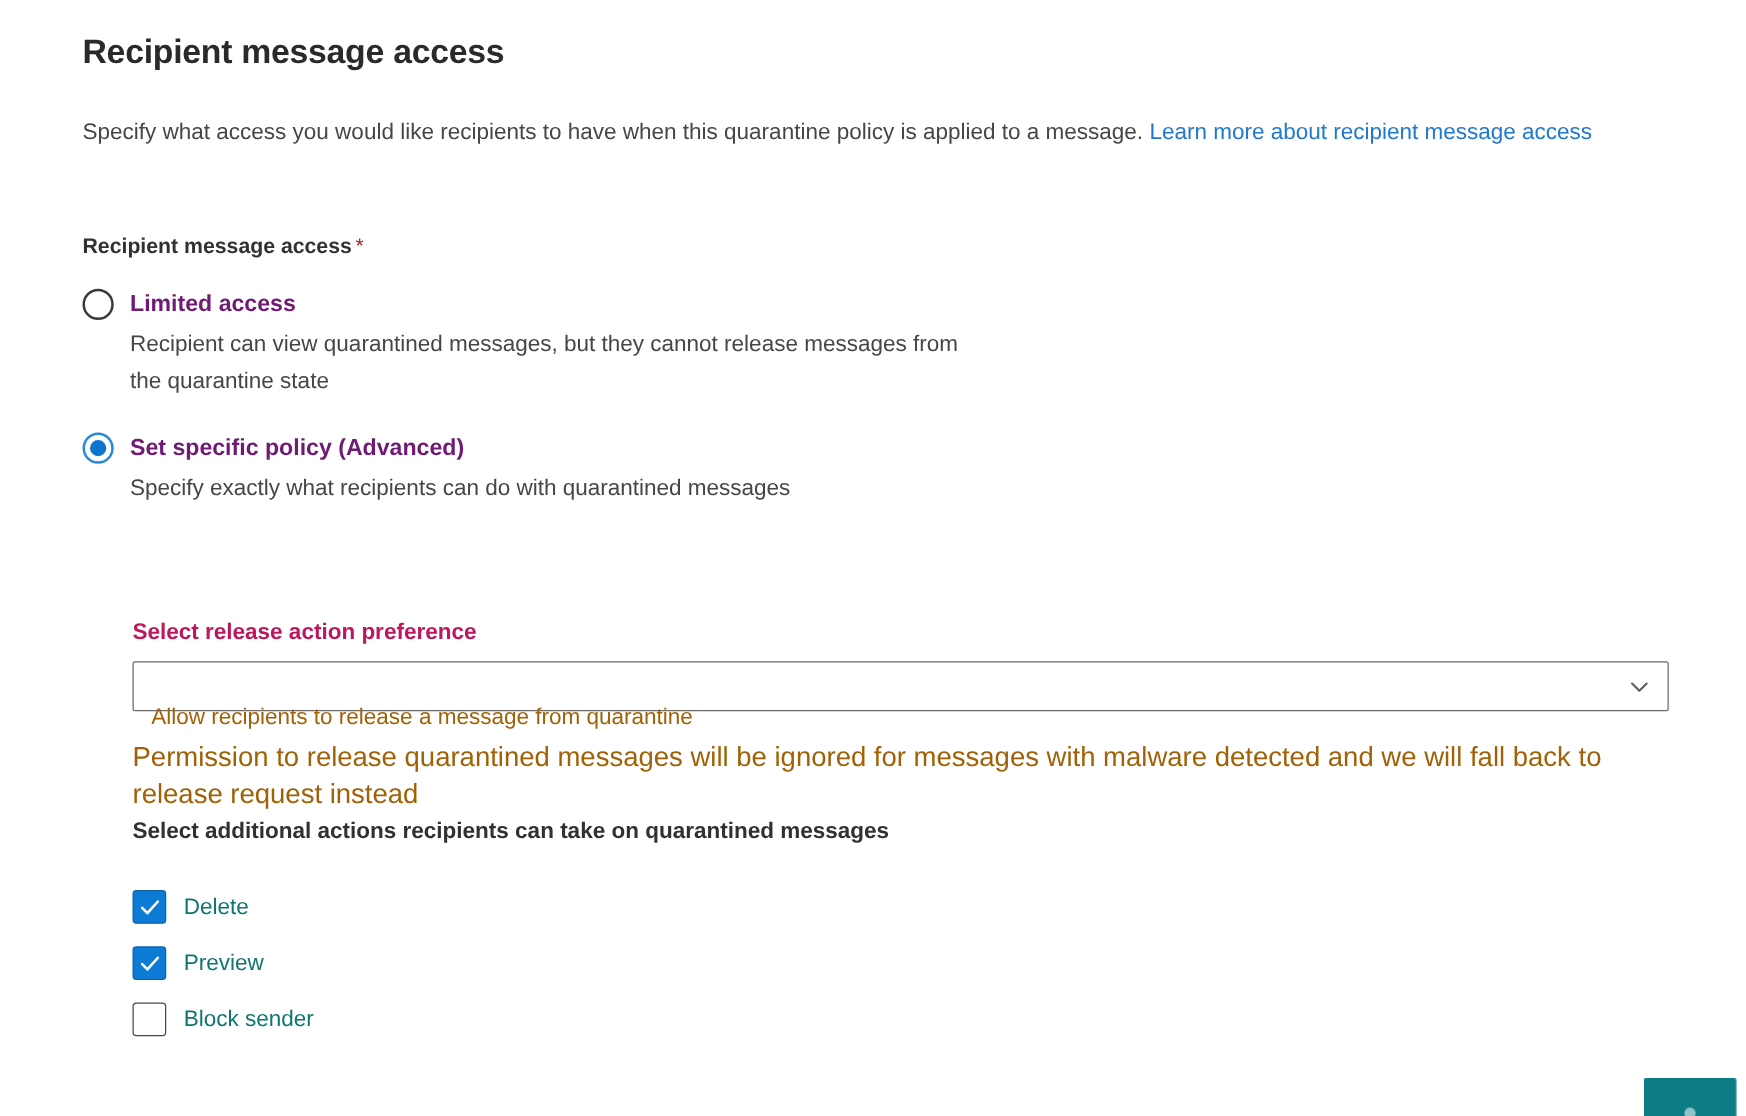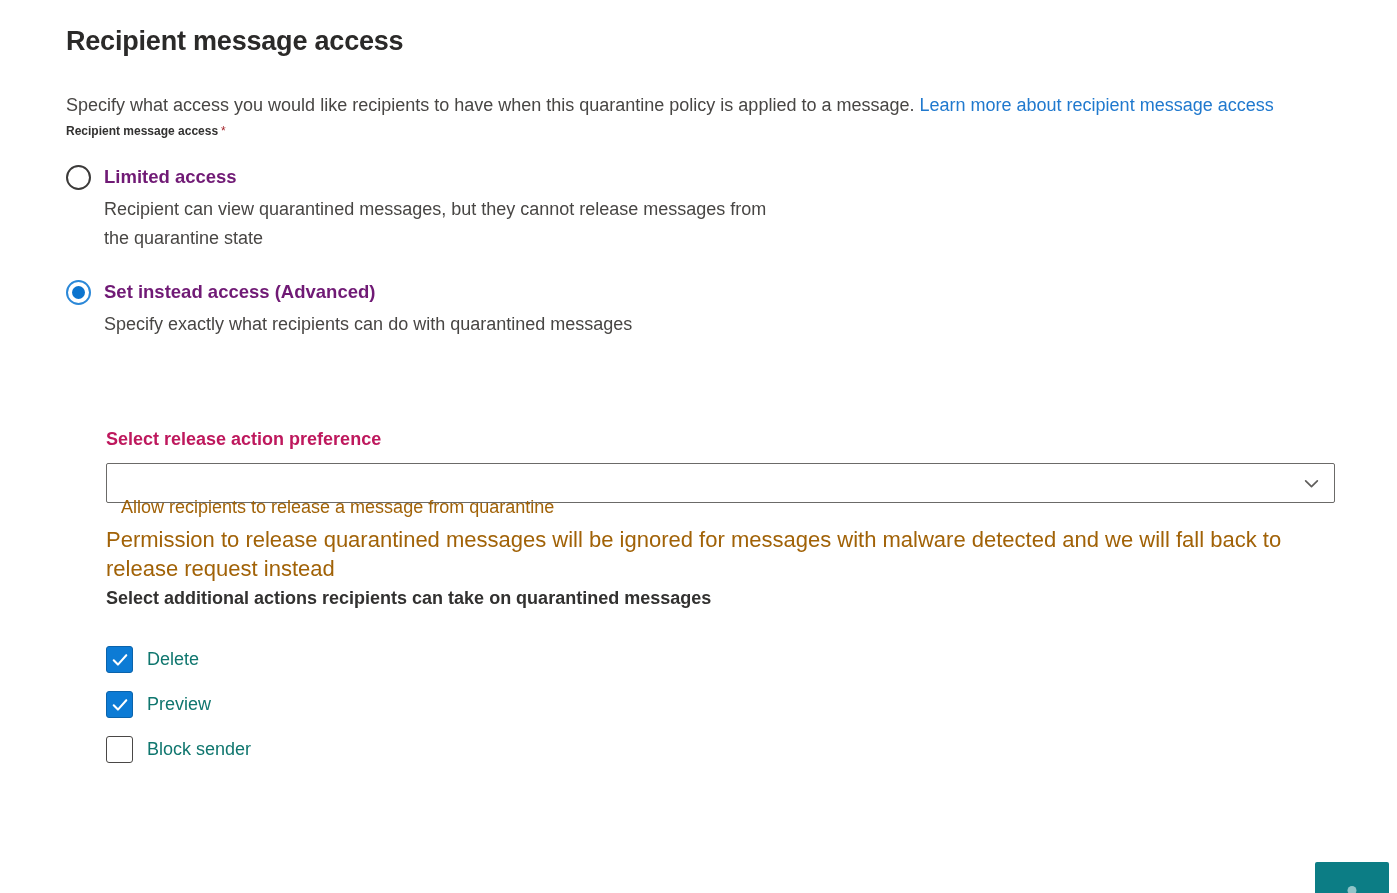--- a/index.html
+++ b/index.html
@@ -27,21 +27,22 @@
     color: #484644;
     max-width: 1268px;
   }
   .learn-more-link {
     color: #2079ce;
     text-decoration: none;
     cursor: pointer;
   }
 
   .field-label {
-    font-size: 12px;
+    margin-top: 66px;
+    font-size: 17px;
     font-weight: 600;
     color: #323130;
     line-height: 22px;
   }
   .required-asterisk { color: #a4262c; font-weight: 400; margin-left: 3px; }
 
   
   .radio-option { margin-top: 22px; display: flex; cursor: pointer; }
   .radio-option + .radio-option { margin-top: 26px; }
   .radio-circle {
@@ -194,21 +195,21 @@
     <span class="radio-circle"></span>
     <div class="radio-body">
       <div class="radio-label">Limited access</div>
       <div class="radio-desc">Recipient can view quarantined messages, but they cannot release messages from the quarantine state</div>
     </div>
   </div>
 
   <div class="radio-option checked">
     <span class="radio-circle"></span>
     <div class="radio-body">
-      <div class="radio-label">Set instead access (Advanced)</div>
+      <div class="radio-label">Set specific policy (Advanced)</div>
       <div class="radio-desc wide">Specify exactly what recipients can do with quarantined messages</div>
     </div>
   </div>
 
   <div class="advanced-section">
 
     <div class="section-label">Select release action preference</div>
 
     <div class="dropdown" role="combobox">
       <span class="dropdown-value">Allow recipients to release a message from quarantine</span>

